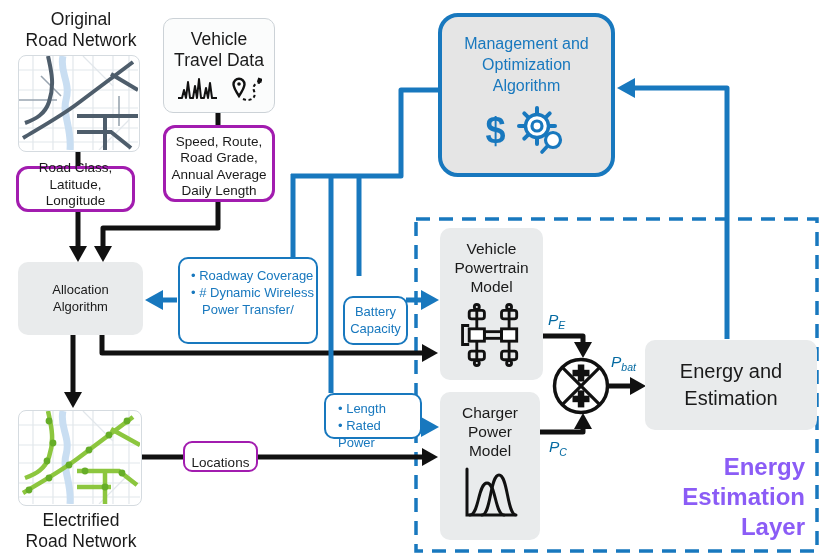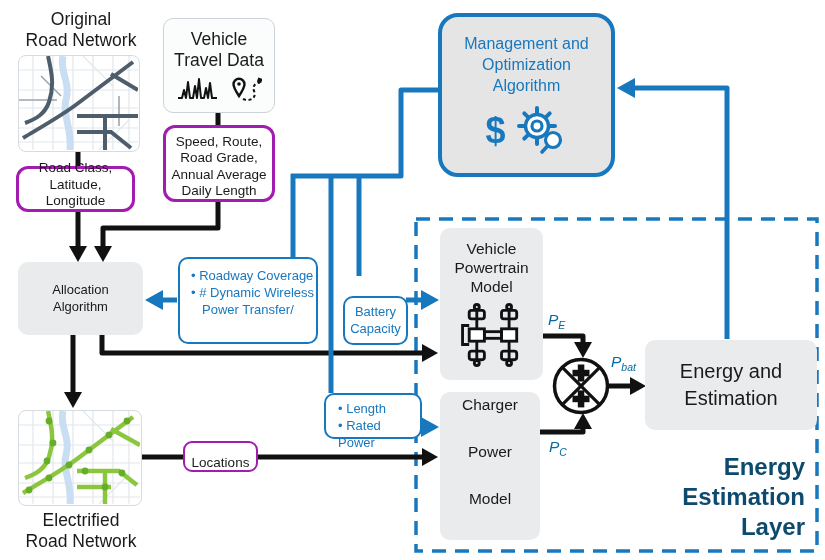--- a/index.html
+++ b/index.html
@@ -15,21 +15,21 @@
   .box-blue{background:#fff;border:2.5px solid #1878be;border-radius:10px;color:#1878be;}
   .box-gray{background:#e9ebec;border-radius:10px;}
   .t-title{font-size:17.5px;line-height:1.2;font-weight:400;}
   .t-small{font-size:13.5px;line-height:1.2;}
   .t-alloc{font-size:13px;line-height:1.28;}
   .t-node{font-size:15.5px;line-height:1.22;}
   .t-blue-small{font-size:13px;line-height:1.3;color:#1878be;text-align:left;}
   .indent{padding-left:11px;}
   .mgmt{background:#e5e5e5;border:4.5px solid #1878be;border-radius:20px;color:#1878be;}
   .mgmt .ttl{font-size:16px;line-height:1.3;text-align:center;}
-  .layer-label{font-size:24px;font-weight:700;color:#0c4a6e;line-height:30px;text-align:right;}
+  .layer-label{font-size:24px;font-weight:700;color:#8b5cf6;line-height:30px;text-align:right;}
   .map{background:#fff;border:1.5px solid #d5dbe0;border-radius:8px;overflow:hidden;}
   .sig{font-style:italic;font-size:15.5px;color:#0369a1;}
   .sig .sub{font-size:10.5px;vertical-align:-4px;font-style:italic;}
   .dollar{font-size:36px;font-weight:700;color:#1878be;line-height:1;}
 </style>
 </head>
 <body>
 
 <div class="stage">
 
@@ -207,21 +207,21 @@
         <rect x="16" y="51" width="16" height="9" rx="2.5"></rect>
         <rect x="50" y="51" width="16" height="9" rx="2.5"></rect>
         <rect x="16" y="27.5" width="16" height="13" fill="#fff"></rect>
         <rect x="50" y="27.5" width="16" height="13" fill="#fff"></rect>
         <path d="M16,24 h-7 v20 h7"></path>
         <rect x="32" y="30.5" width="18" height="7"></rect>
       </g>
     </svg>
   </div>
 
-  <div class="node ctr box-gray t-node" style="left:440px;top:392px;width:100px;height:148px;justify-content:flex-start;padding-top:4px;gap:28px;">
+  <div class="node ctr box-gray t-node" style="left:440px;top:392px;width:100px;height:148px;justify-content:flex-start;padding-top:12px;">
     <div>Charger</div>
     <div>Power</div>
     <div>Model</div>
     <svg width="60" height="56" viewBox="0 0 60 56" style="margin-top:4px;">
       <g stroke="#111" stroke-width="3" fill="none" stroke-linecap="round">
         <path d="M7,4 V50 H55"></path>
         <path d="M10,50 C19,50 18,18 27,18 C36,18 35,50 44,50"></path>
         <path d="M22,50 C31,50 30,10 39,10 C48,10 47,50 56,50"></path>
       </g>
     </svg>

